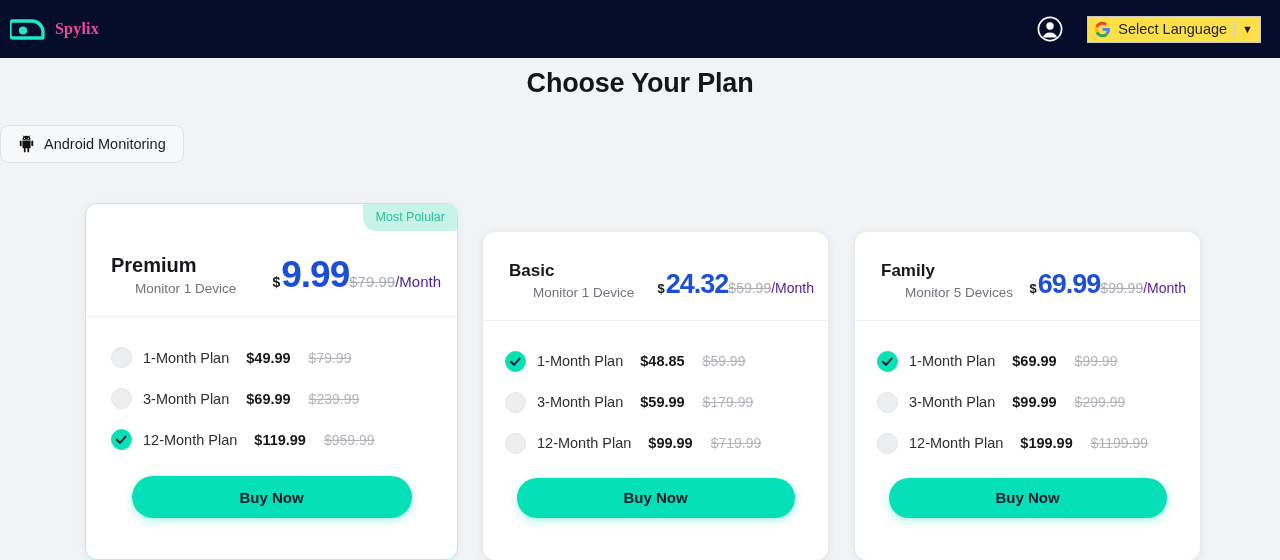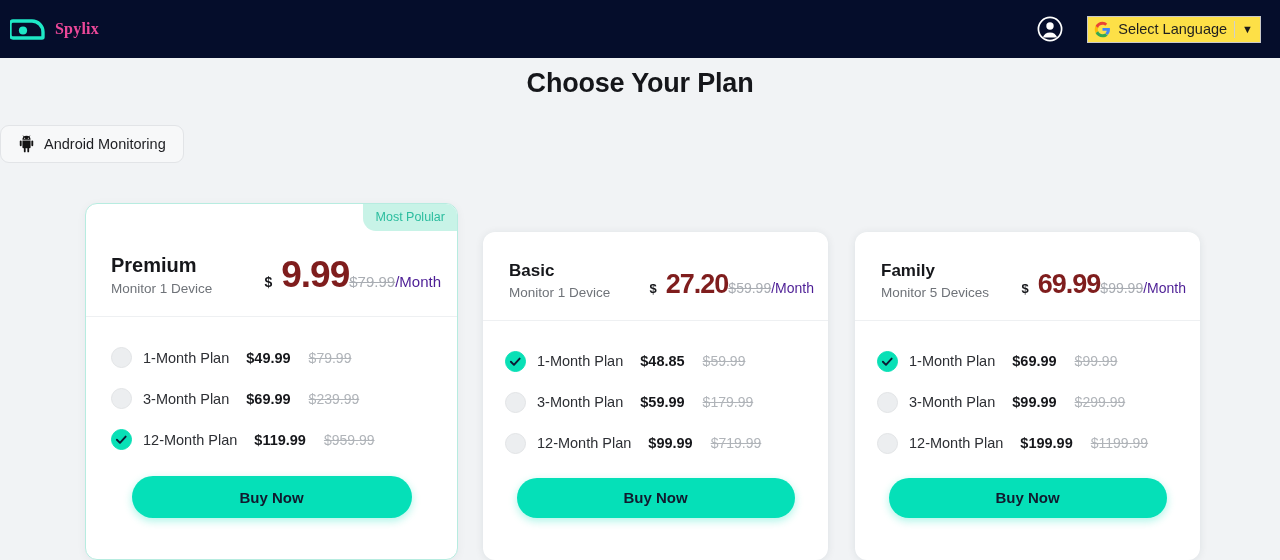--- a/index.html
+++ b/index.html
@@ -103,30 +103,30 @@
     display: flex; align-items: flex-end; justify-content: space-between;
     border-bottom: 1px solid #eef0f2;
   }
   .featured .card-head { padding: 50px 16px 20px 25px; }
   .plain .card-head { padding: 29px 14px 20px 26px; }
 
   .plan-name { font-weight: 700; color: #16171b; line-height: 1.15; }
   .featured .plan-name { font-size: 20px; }
   .plain .plan-name { font-size: 17px; }
 
-  .plan-devices { color: #6f7379; margin-top: 4px; }
+  .plan-devices { color: #6f7379; margin-top: 4px; margin-left: 24px; }
   .featured .plan-devices { font-size: 13.5px; }
   .plain .plan-devices { font-size: 13.5px; }
 
   .price-block { display: flex; align-items: baseline; white-space: nowrap; }
   .cur { font-weight: 700; color: #16171b; }
   .featured .cur { font-size: 14px; margin-right: 1px; }
   .plain .cur { font-size: 13px; margin-right: 1px; }
 
-  .price-main { font-weight: 700; color: #7f1d1d; letter-spacing: -1px; margin-left: 8px; }
+  .price-main { font-weight: 700; color: #1d4ed8; letter-spacing: -1px; }
   .featured .price-main { font-size: 37px; }
   .plain .price-main { font-size: 27px; }
 
   .price-old {
     color: #a9adb3; text-decoration: line-through; font-weight: 400;
   }
   .featured .price-old { font-size: 15px; }
   .plain .price-old { font-size: 14px; }
 
   .per { color: #4c1d95; }
@@ -289,21 +289,21 @@
   </div>
 
   <div class="card plain plain-1">
     <div class="card-head">
       <div>
         <div class="plan-name">Basic</div>
         <div class="plan-devices">Monitor 1 Device</div>
       </div>
       <div class="price-block">
         <span class="cur">$</span>
-        <span class="price-main">27.20</span>
+        <span class="price-main">24.32</span>
         <span class="price-old">$59.99</span>
         <span class="per">/Month</span>
       </div>
     </div>
     <div class="options">
       <div class="option selected">
         <span class="radio">
           <svg class="check" viewBox="0 0 21 21">
               <path d="M5.4 10.8 l3.4 3.4 l6.3 -6.9" fill="none" stroke="#0c1a33" stroke-width="2.1" stroke-linecap="round" stroke-linejoin="round"></path>
             </svg>

